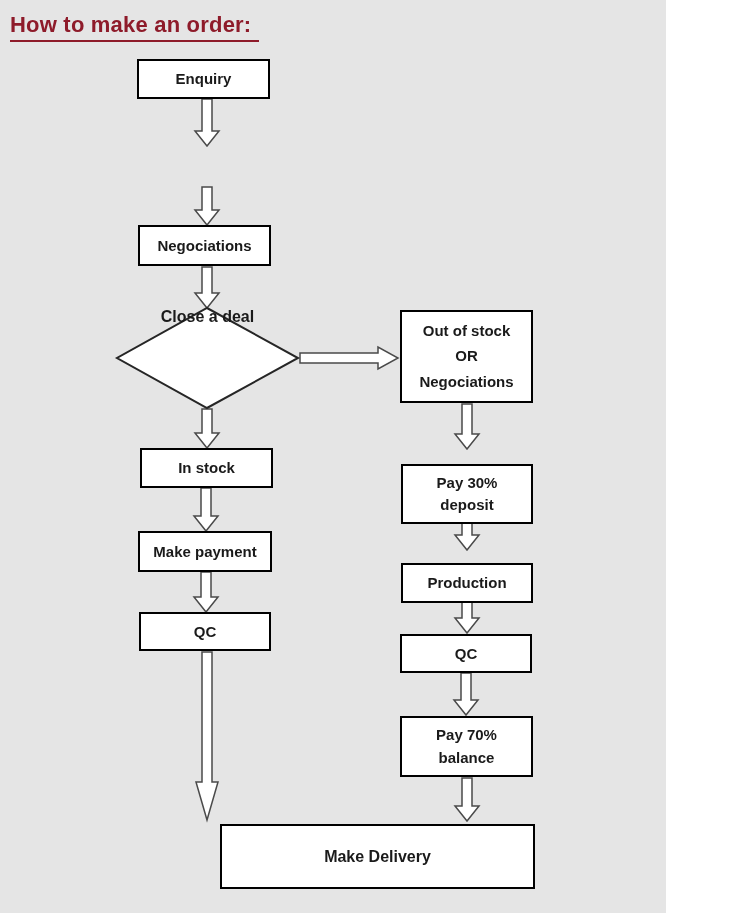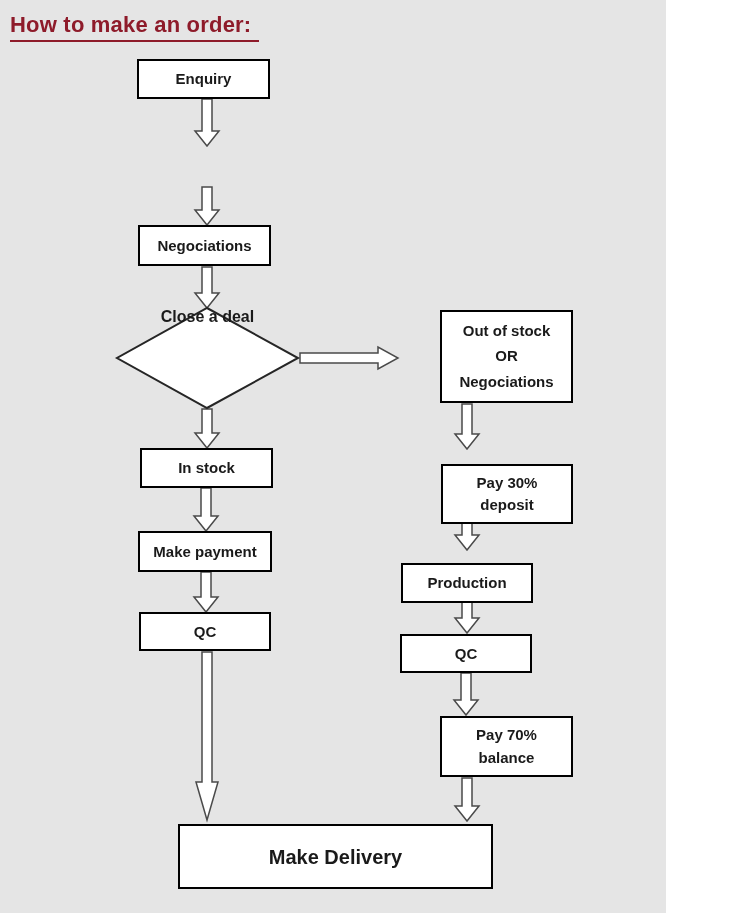--- a/index.html
+++ b/index.html
@@ -35,28 +35,28 @@
     background:var(--box-bg);
     border:2px solid #000000;
     box-sizing:border-box;
     display:flex;flex-direction:column;
     align-items:center;justify-content:center;
     text-align:center;
     font-weight:700;font-size:15px;color:var(--text-color);
     line-height:1.2;
   }
   .box .line{display:block;}
-  .multi{justify-content:space-around;padding:6px 0;margin-left:40px;}
+  .multi{justify-content:space-around;padding:6px 0;}
   .diamond-label{
     position:absolute;
     display:flex;align-items:flex-start;justify-content:center;
     font-weight:700;font-size:16px;color:var(--text-color);
     background:transparent;border:none;
   }
-  .delivery{font-size:20px;}
+  .delivery{font-size:16px;margin-left:42px;}
 </style>
 </head>
 <body>
 
 <div class="canvas">
 
   <h1 class="title">How to make an order:</h1>
 
   <svg class="arrows" width="750" height="913" viewBox="0 0 750 913" xmlns="http://www.w3.org/2000/svg">
 

